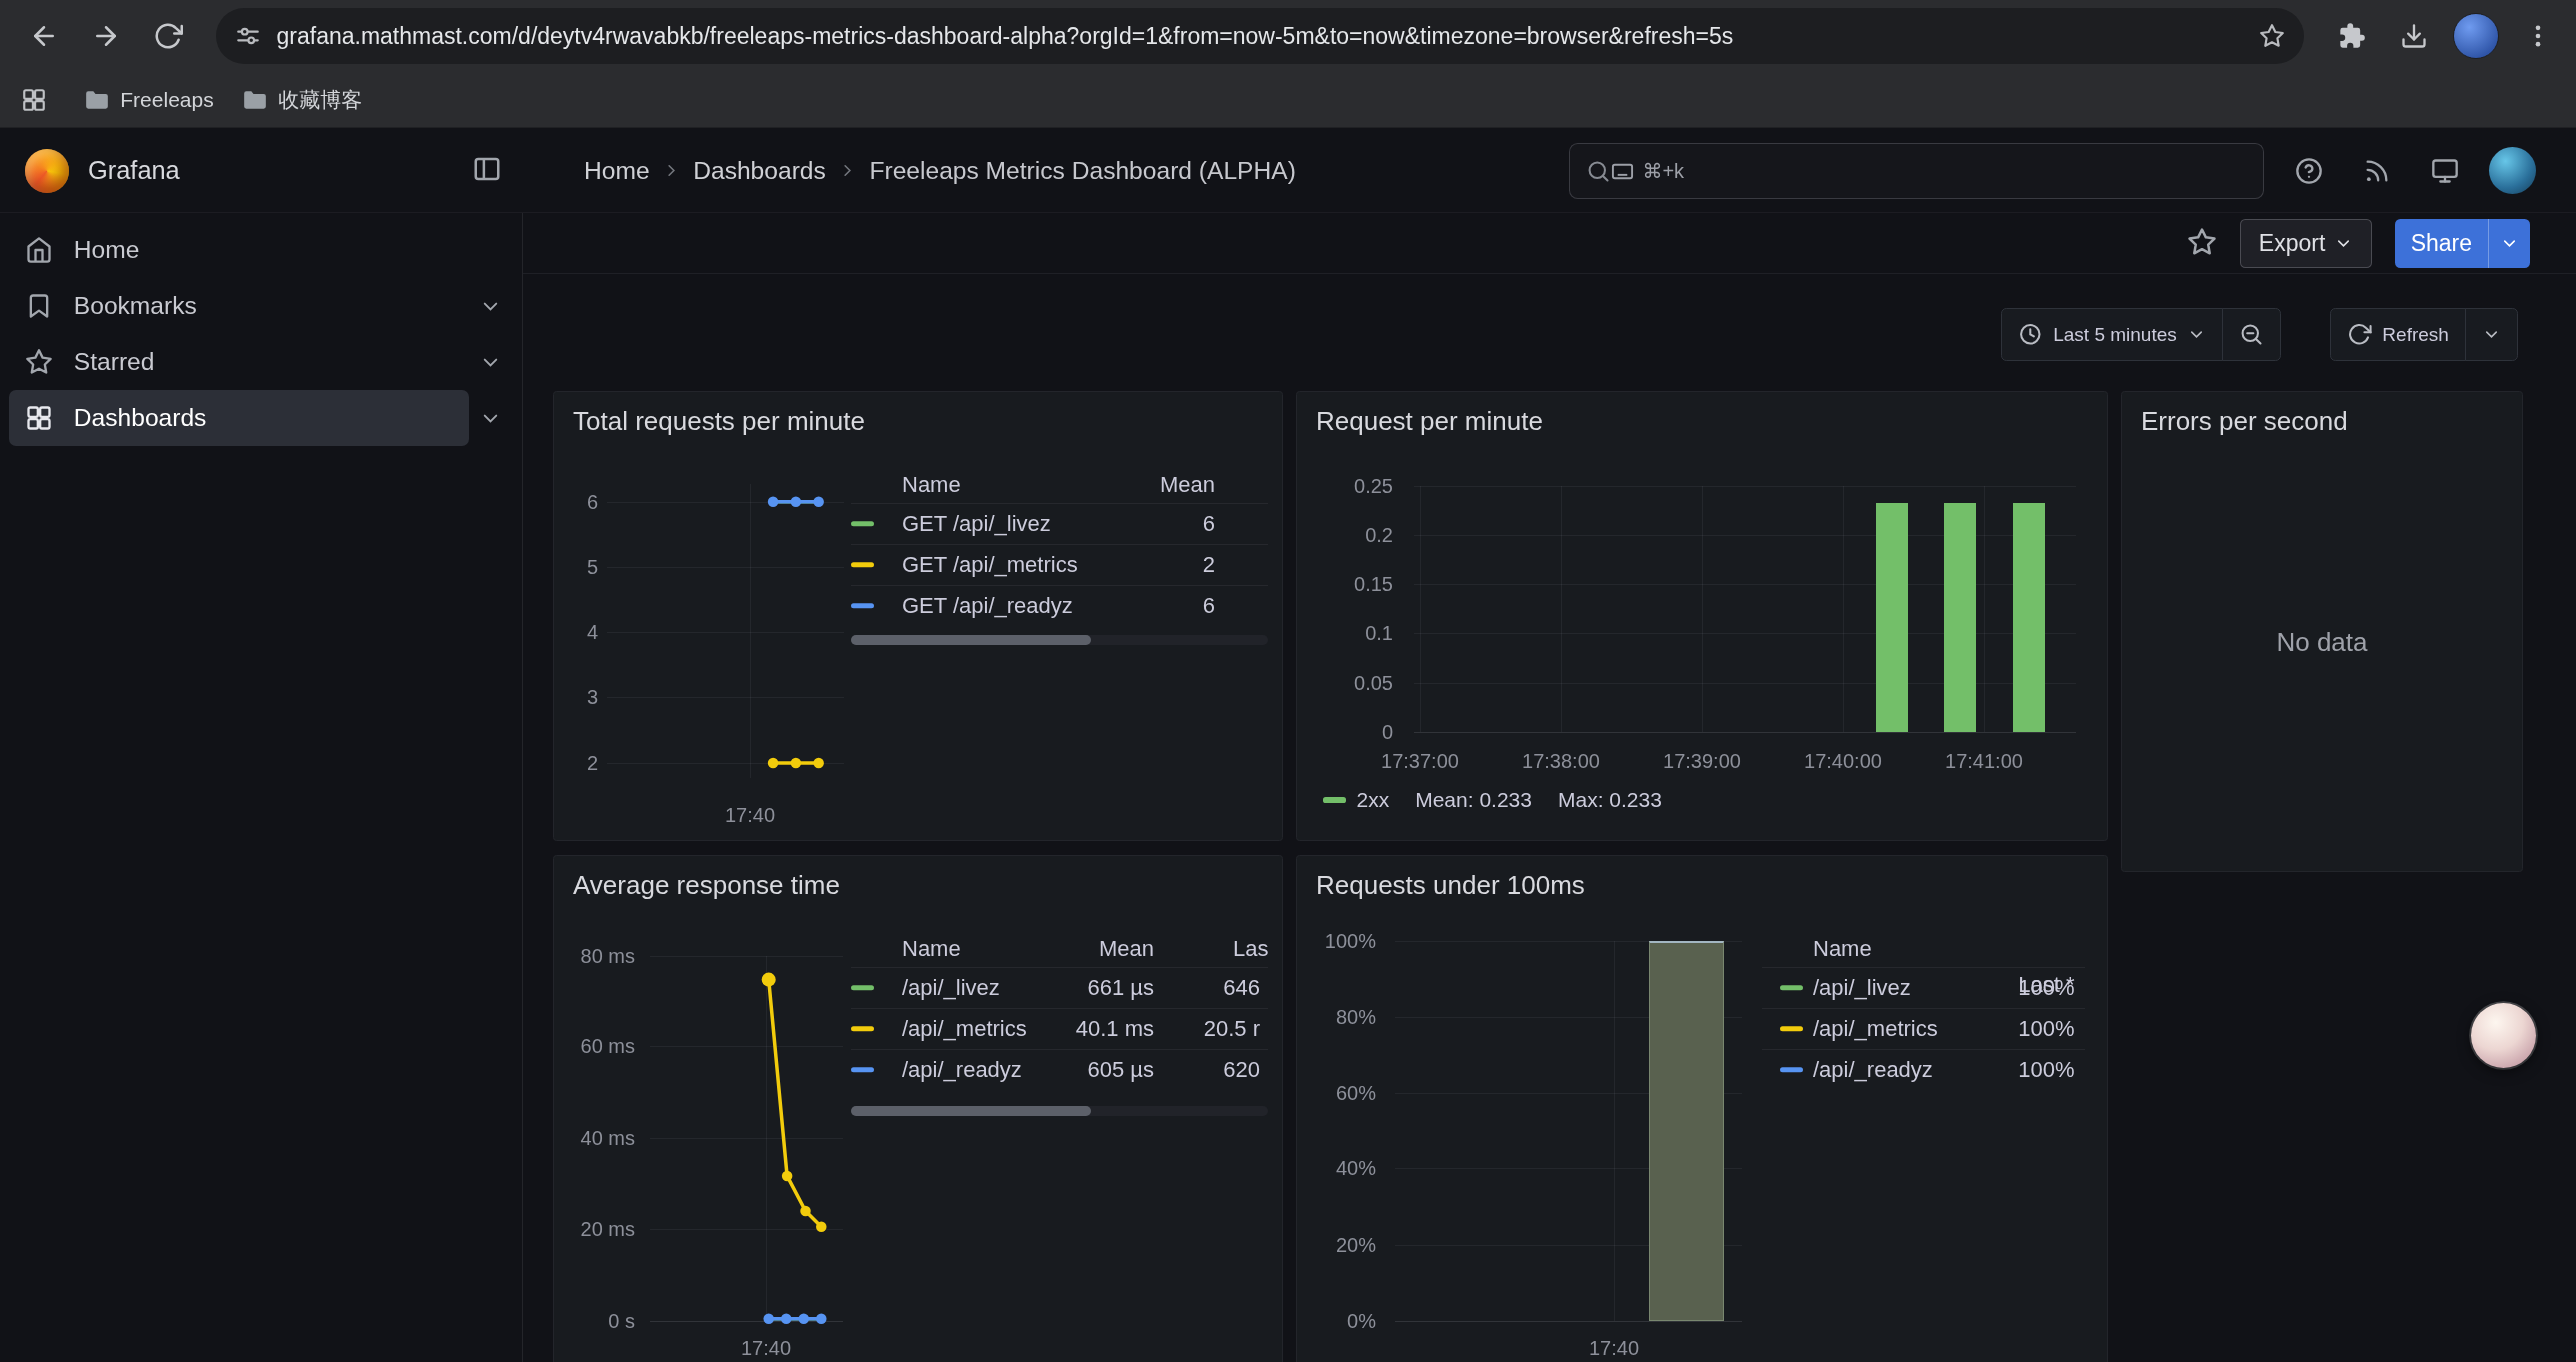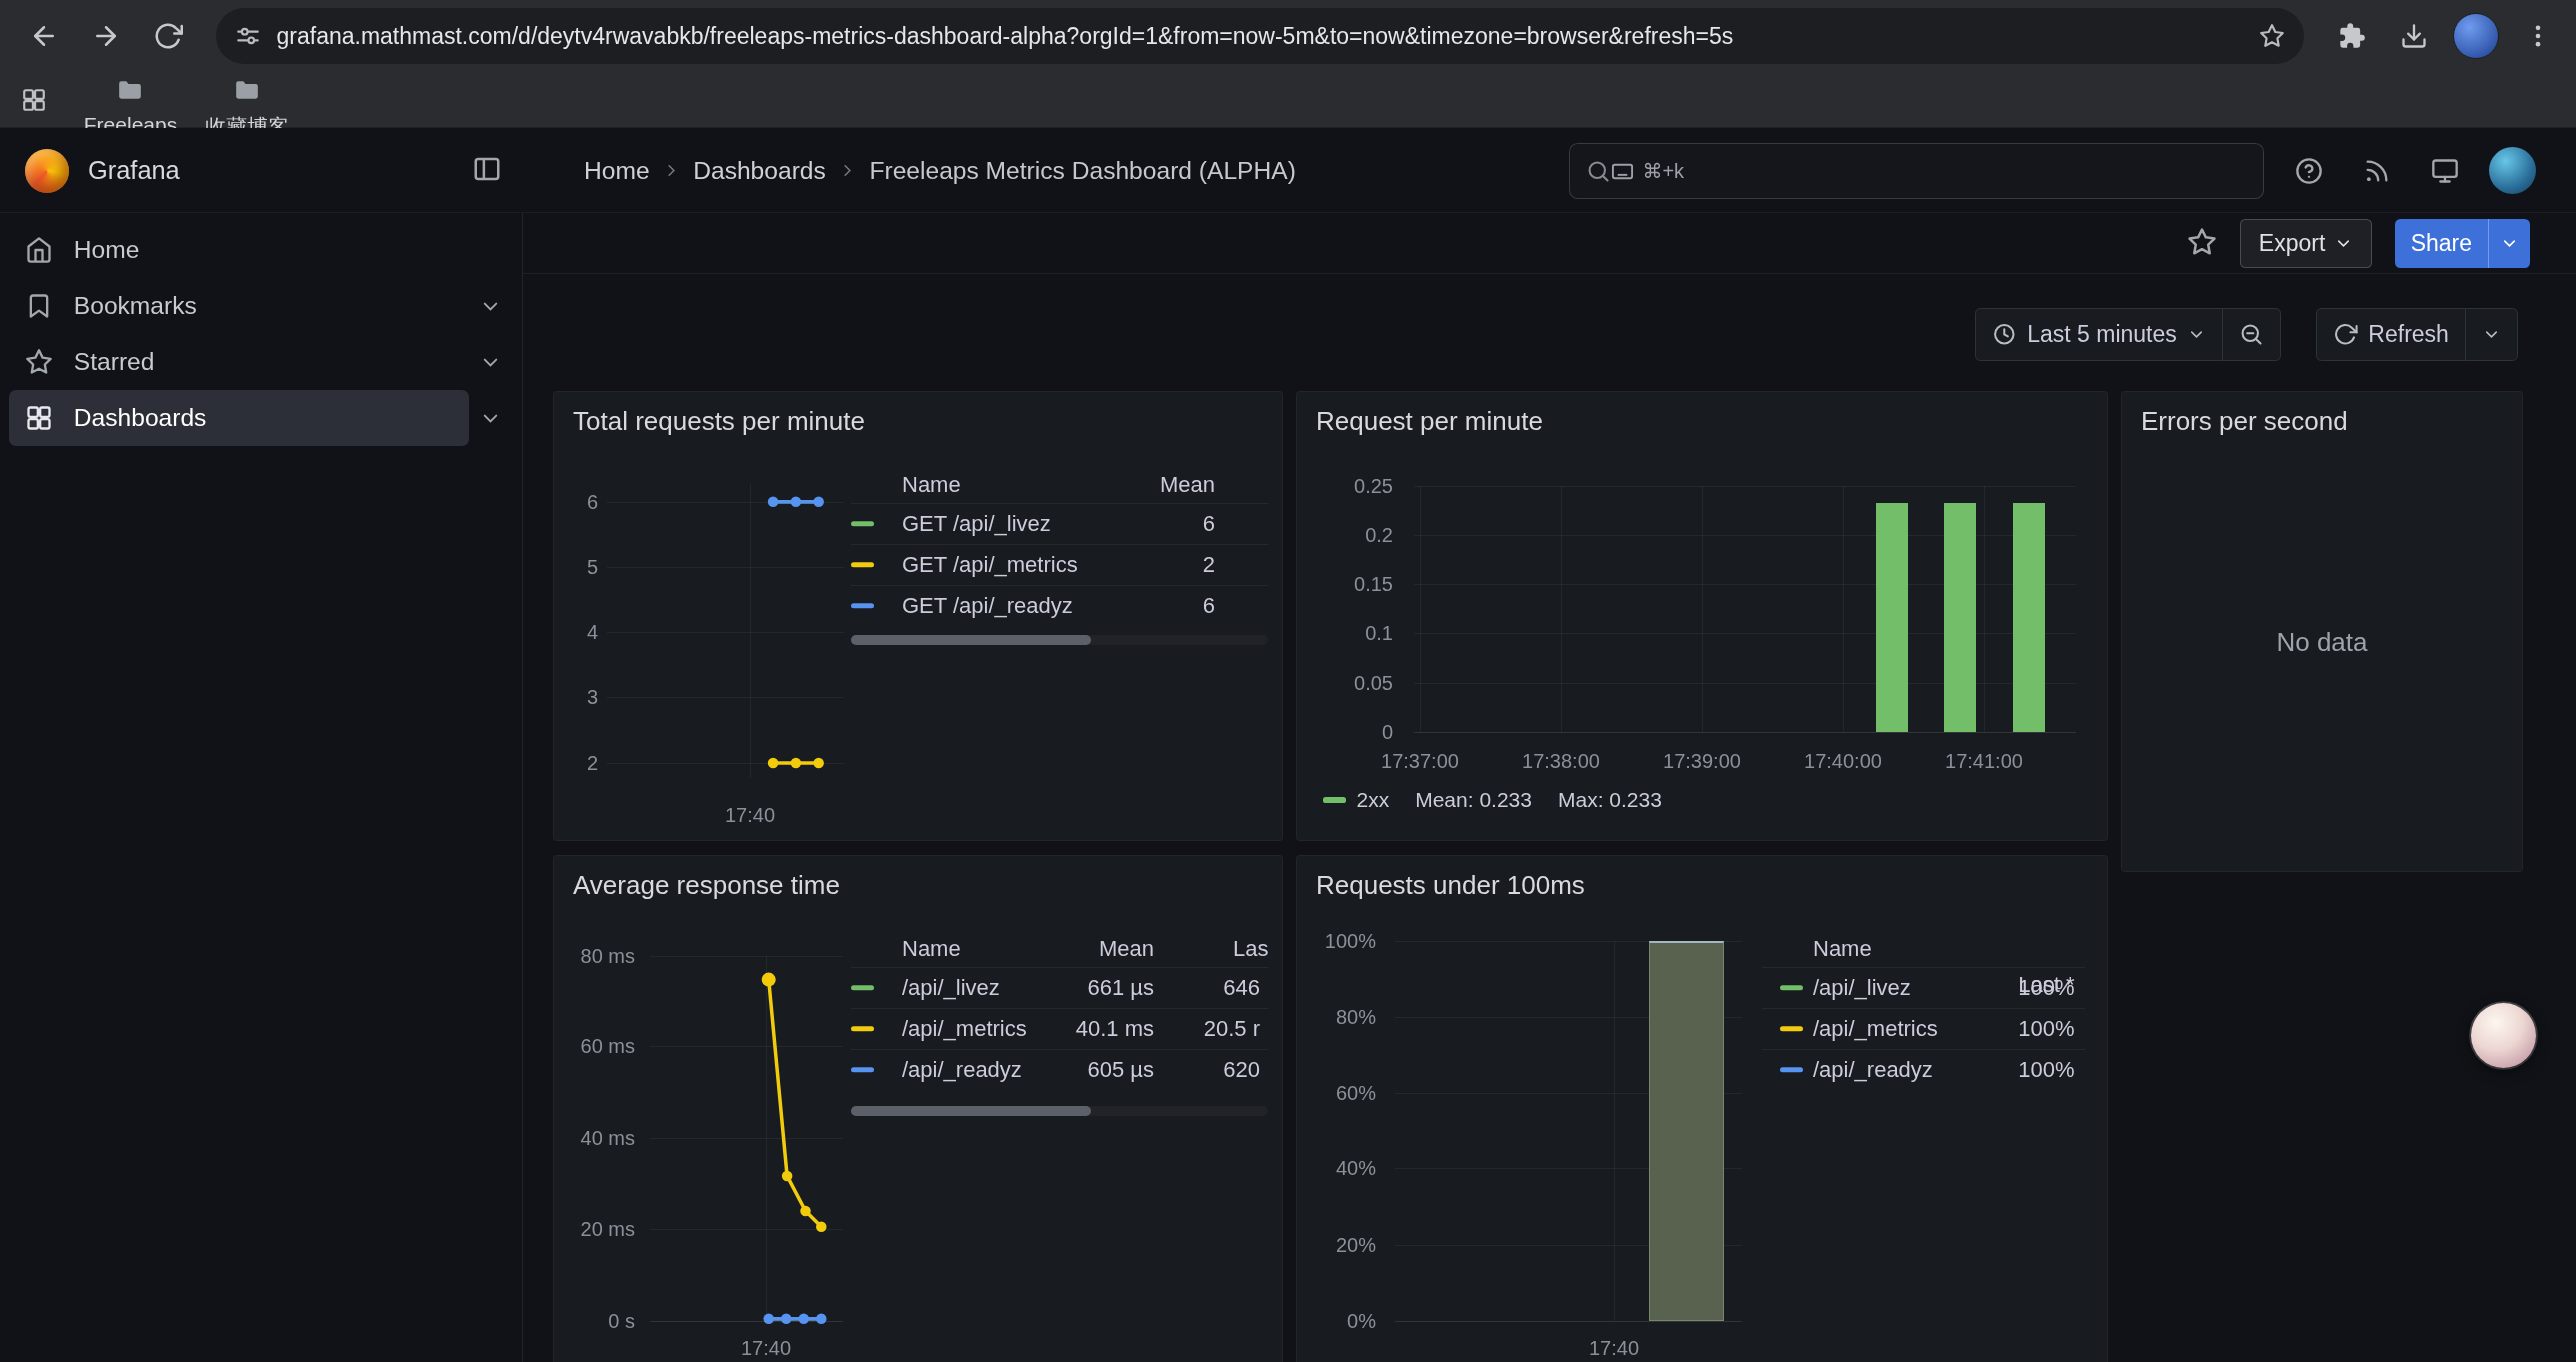--- a/index.html
+++ b/index.html
@@ -27,21 +27,21 @@
   .chrome-avatar { width:46px; height:46px; border-radius:50%;
     background:radial-gradient(circle at 35% 30%, #6f9bf0, #2f55a8 75%); display:block;
     border:1.8px solid #1e1f22; }
 
   .bookmarks-bar { position:absolute; top:72px; left:0; width:2576px; height:56px;
     background:#2b2c2f; display:flex; align-items:center; padding-left:10.5px;
     border-bottom:0.9px solid #202124; }
   .bm-btn { width:47px; height:47px; display:flex; align-items:center; justify-content:center;
     color:#bfc1c5; border-radius:50%; margin-right:12.3px; }
   .bm-chip { display:flex; align-items:center; gap:10.5px; height:46px; padding:0 14px;
-    border-radius:23px; color:#d3d5d9; font-size:21px;flex-direction:column; }
+    border-radius:23px; color:#d3d5d9; font-size:21px; }
   .bm-chip .icon { color:#9aa0a6; }
 
   
   .grafana { position:absolute; top:128px; left:0; width:2576px; height:1235px;
     background:#111217; color:#ccccdc; overflow:hidden; }
 
   .g-header { position:absolute; top:0; left:0; right:0; height:85px;
     border-bottom:0.9px solid rgba(204,204,220,0.06); }
   .g-logo { position:absolute; left:24.6px; top:21px; width:44px; height:44px; border-radius:50%;
     background:conic-gradient(from 220deg, #f05a28, #f8981d, #fbca0a, #f05a28);
@@ -95,21 +95,21 @@
   .share-main { background:#3d71d9; color:#ffffff; font-size:23px; padding:0 16px;
     display:flex; align-items:center; }
   .share-caret { background:#3d71d9; color:#ffffff; width:42px; display:flex;
     align-items:center; justify-content:center; border-left:0.9px solid rgba(255,255,255,0.3); }
 
   
   .dashboard { position:absolute; left:523px; top:146px; right:0; bottom:0; }
 
   .time-group { position:absolute; top:34px; height:53px; display:flex; }
   .tb-btn { display:flex; align-items:center; gap:10.5px; height:53px; padding:0 16px;
-    background:#181b20; border:0.9px solid #2e323a; color:#ccccdc; font-size:23px; }
+    background:#181b20; border:0.9px solid #2e323a; color:#ccccdc; font-size:19px; }
   .tb-btn + .tb-btn { margin-left:-0.9px; }
   .time-group .tb-btn:first-child { border-radius:5.3px 0 0 5.3px; }
   .time-group .tb-btn:last-child  { border-radius:0 5.3px 5.3px 0; }
   .tb-btn .icon { color:#b9bcc3; }
 
   .panel { position:absolute; background:#181b1f; border:0.9px solid #23252b; border-radius:3.5px; }
   .panel-title { position:absolute; left:19px; top:14px; font-size:26px; font-weight:500;
     color:#d9dadf; }
   .yt, .xt { position:absolute; font-size:20px; color:#8d909a; }
   .yt { text-align:right; transform:translateY(-50%); }

